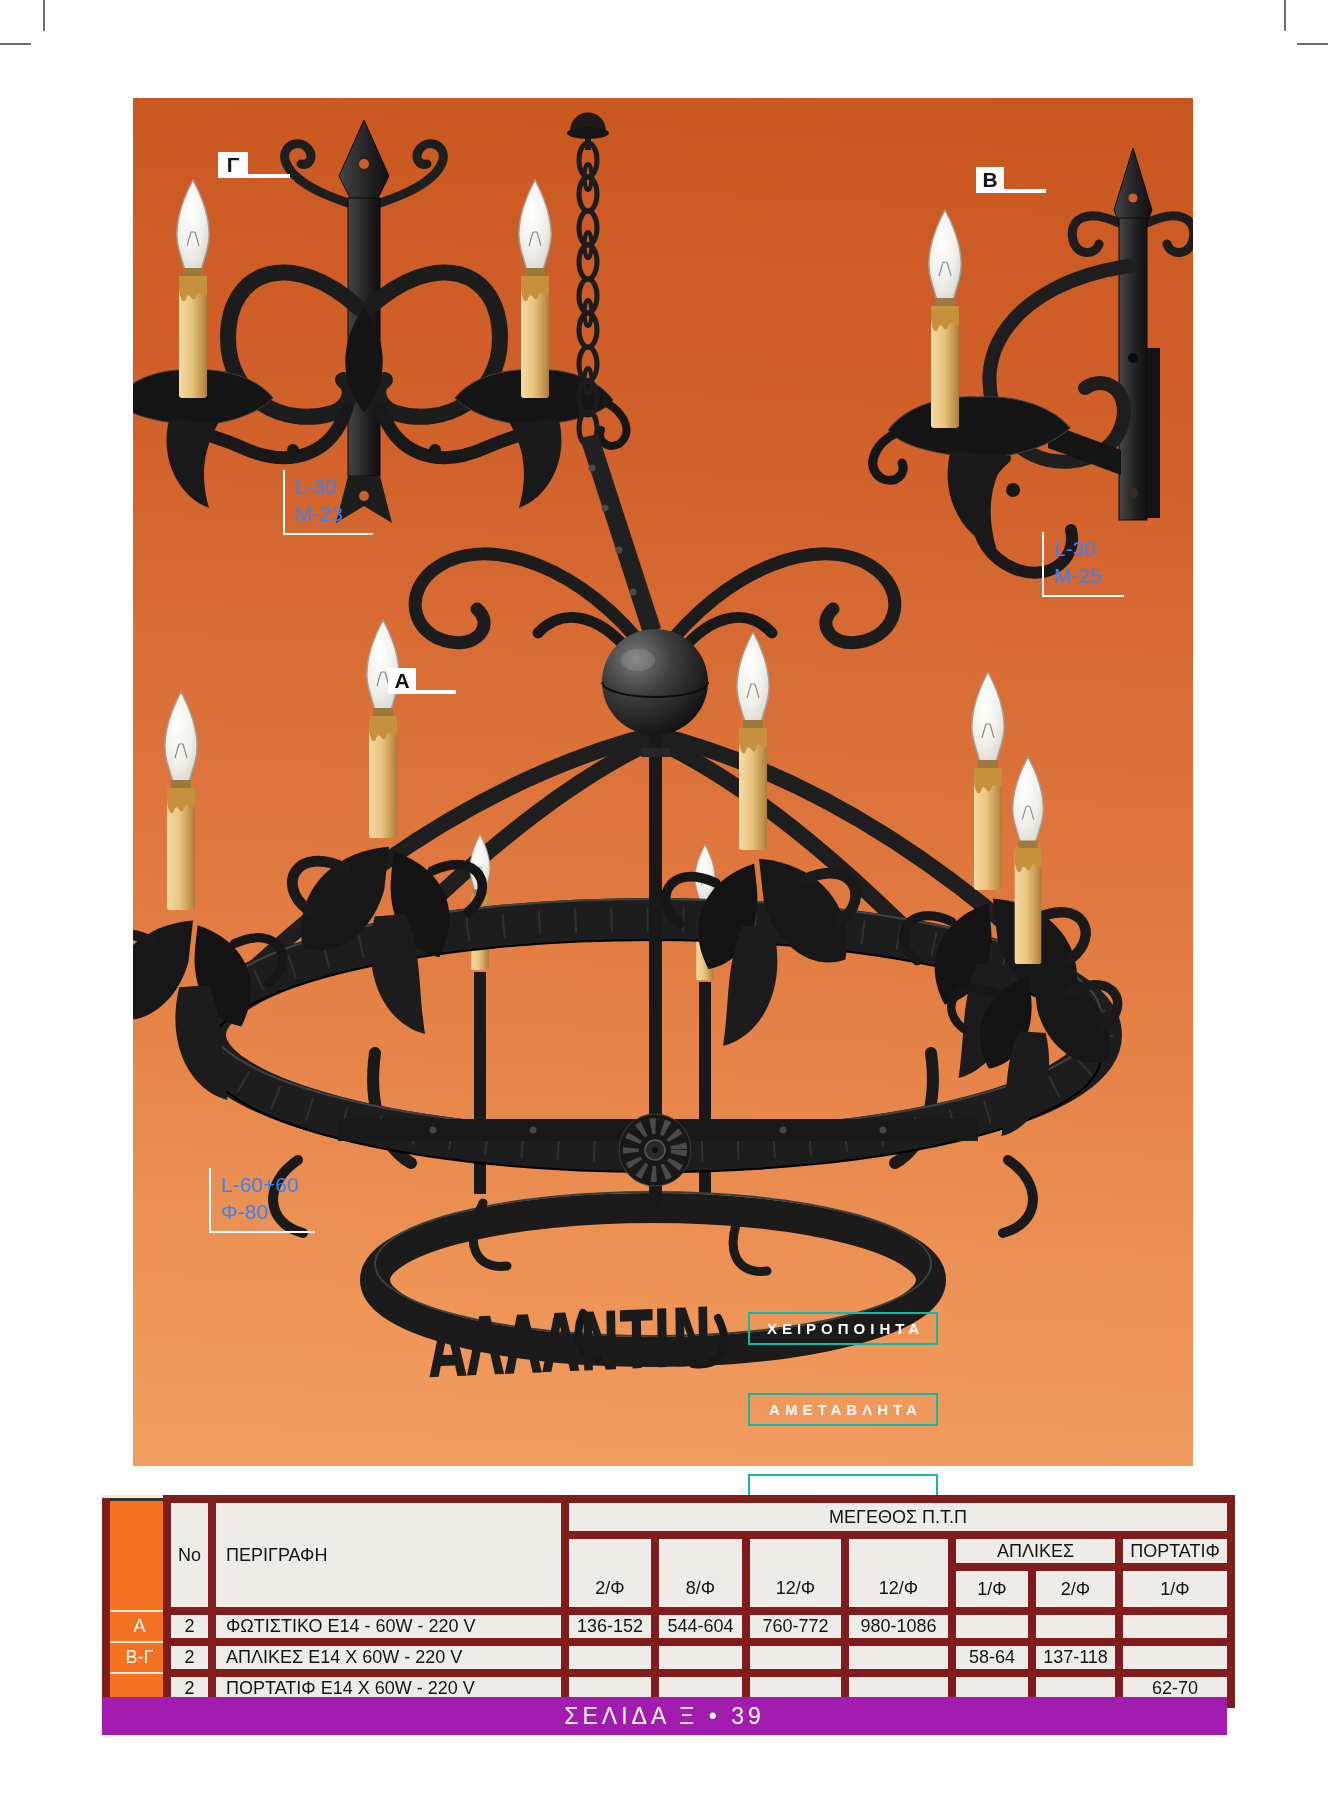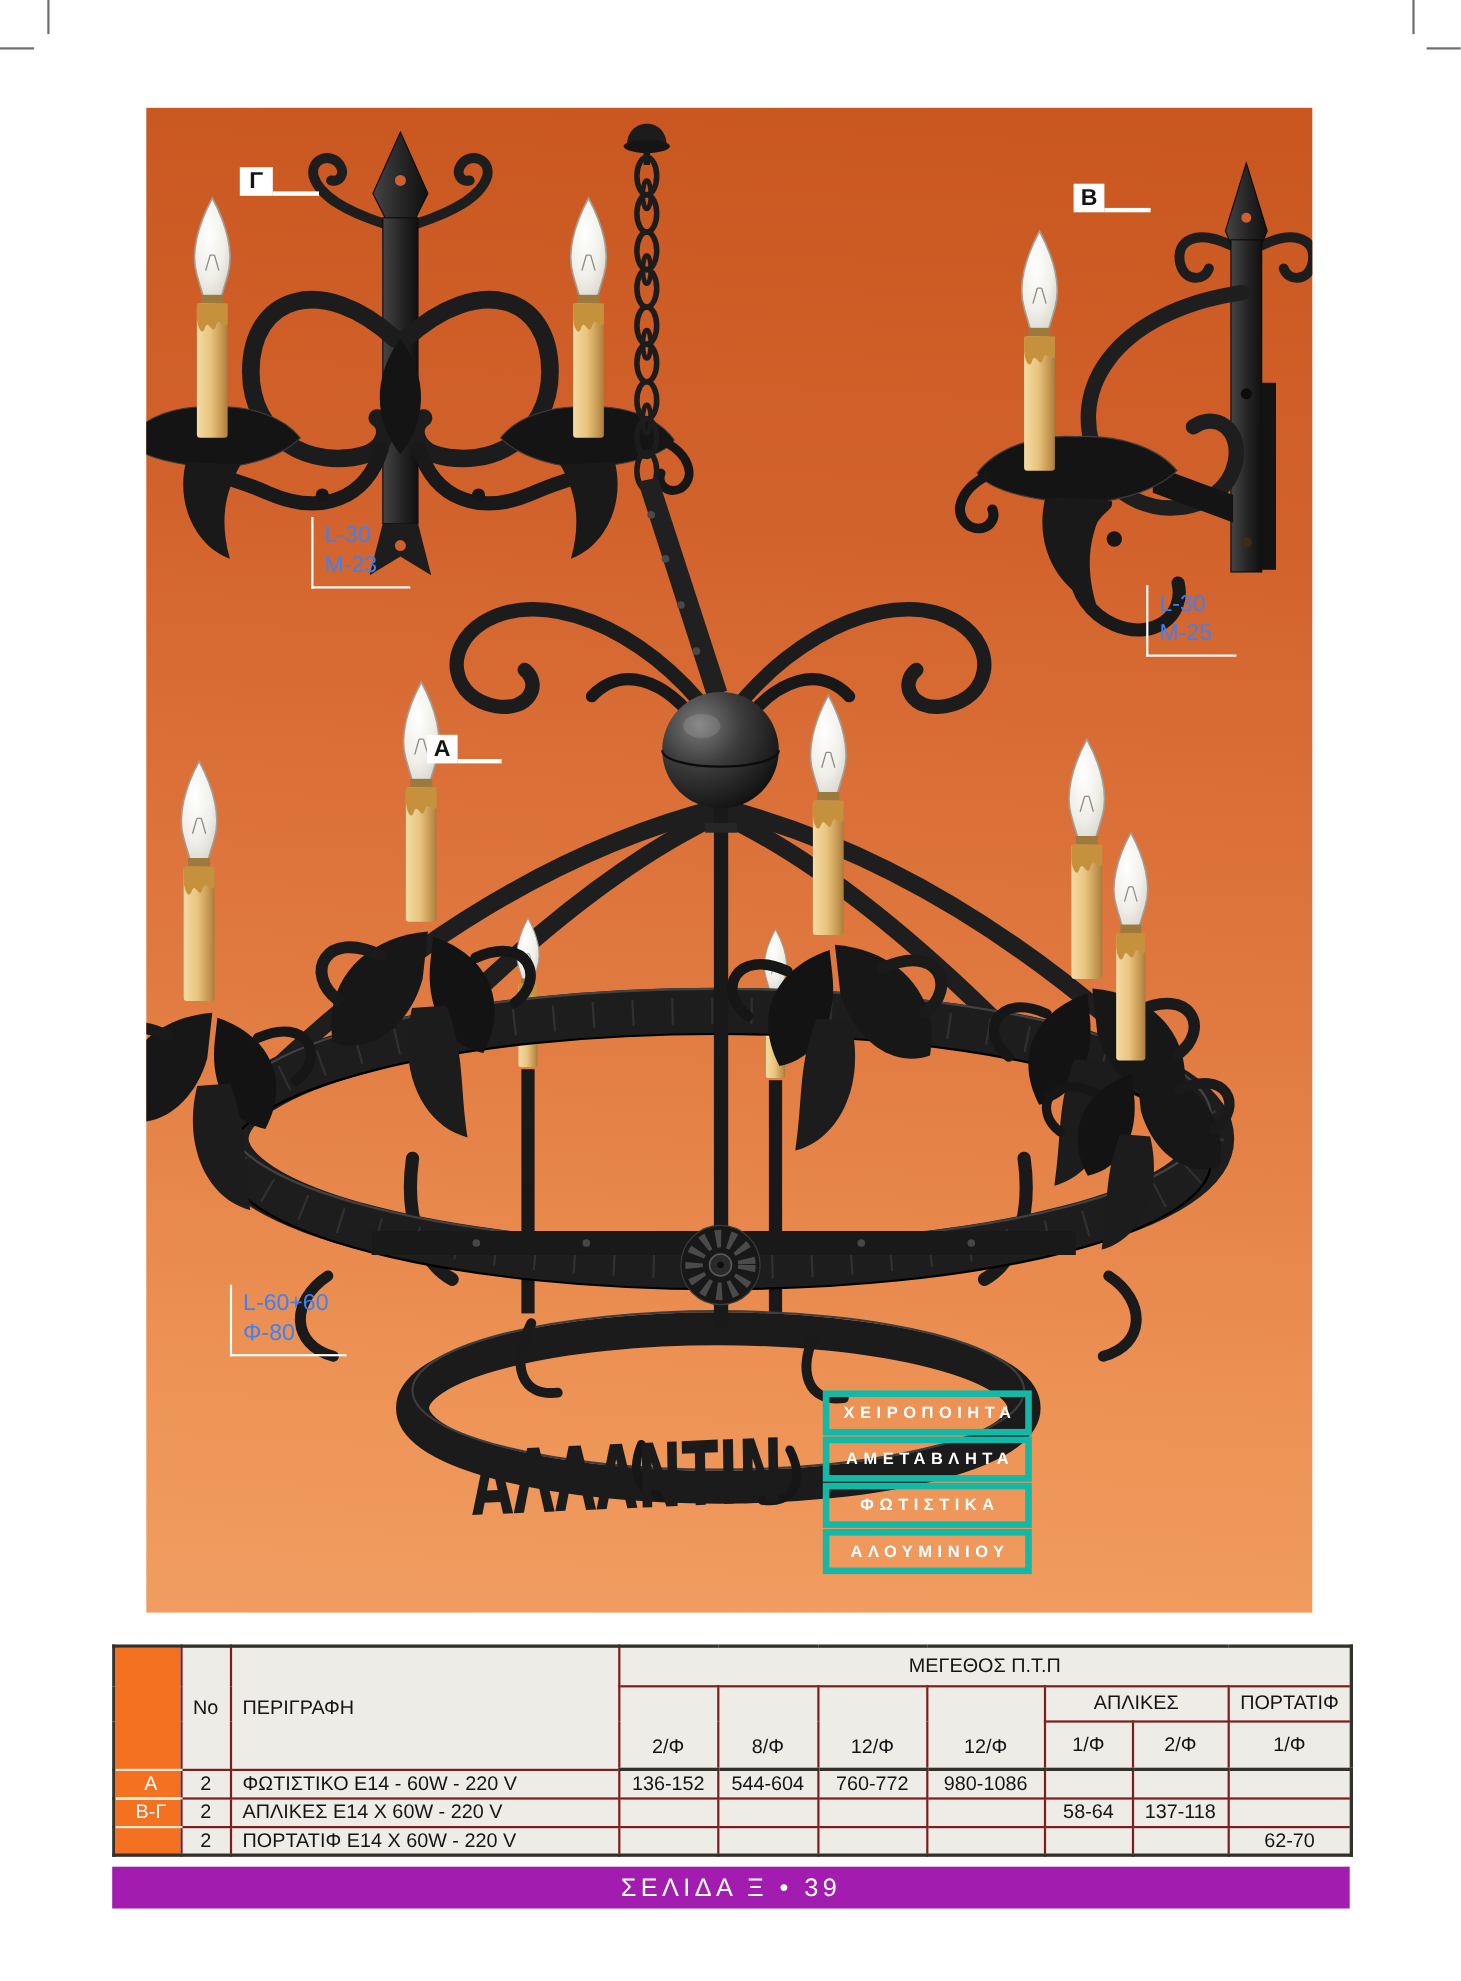--- a/index.html
+++ b/index.html
@@ -32,31 +32,31 @@
   
   .script-name{
     position:absolute;left:428px;top:1302px;z-index:5;
     font-family:"DejaVu Sans",sans-serif;font-weight:bold;font-size:76px;
     color:#1b1b1b;letter-spacing:0px;white-space:nowrap;
     transform:scale(0.64,1.06) rotate(-1.5deg);transform-origin:top left;
   }
   
   .tagline{position:absolute;left:748px;top:1264px;width:190px;z-index:5;}
   .tag-box{
-    border:6px solid #14b8a6;height:29px;margin-bottom:1px;
+    border:2px solid #14b8a6;height:29px;margin-bottom:1px;
     display:flex;align-items:center;justify-content:center;
-    color:#ffffff;font-size:15px;font-weight:bold;letter-spacing:5px;padding-left:5px;
+    color:#ffffff;font-size:15px;font-weight:bold;letter-spacing:5px;padding-left:5px;margin-top:48px;
   }
   
   .spec-table{
     position:absolute;left:102px;top:1495px;z-index:5;width:1125px;
     border-collapse:collapse;table-layout:fixed;background:#edece7;
     font-size:18px;color:#141414;border:3px solid #33312a;
   }
-  .spec-table td{border:2px solid #7f1d1d;text-align:center;overflow:hidden;white-space:nowrap;}
+  .spec-table td{border:8px solid #7f1d1d;text-align:center;overflow:hidden;white-space:nowrap;}
   .spec-table tr.hr1{height:36px;}
   .spec-table tr.hr2{height:32px;}
   .spec-table tr.hr3{height:44px;}
   .spec-table tr.dr{height:26px;}
   .spec-table td.sizecol{vertical-align:bottom;padding-bottom:8px;}
   .spec-table tr.hr3 td,.spec-table td.sizecol{border-bottom:3px solid #33312a;}
   .spec-table td.desc-h,.spec-table td.desc{text-align:left;padding-left:10px;border-radius:10px;}
   .key-cell{
     background:#f37121;color:#ffffff;text-align:left;padding-left:7px;
     border-top:2px solid #eceadf !important;border-bottom:2px solid #ecead f !important;

